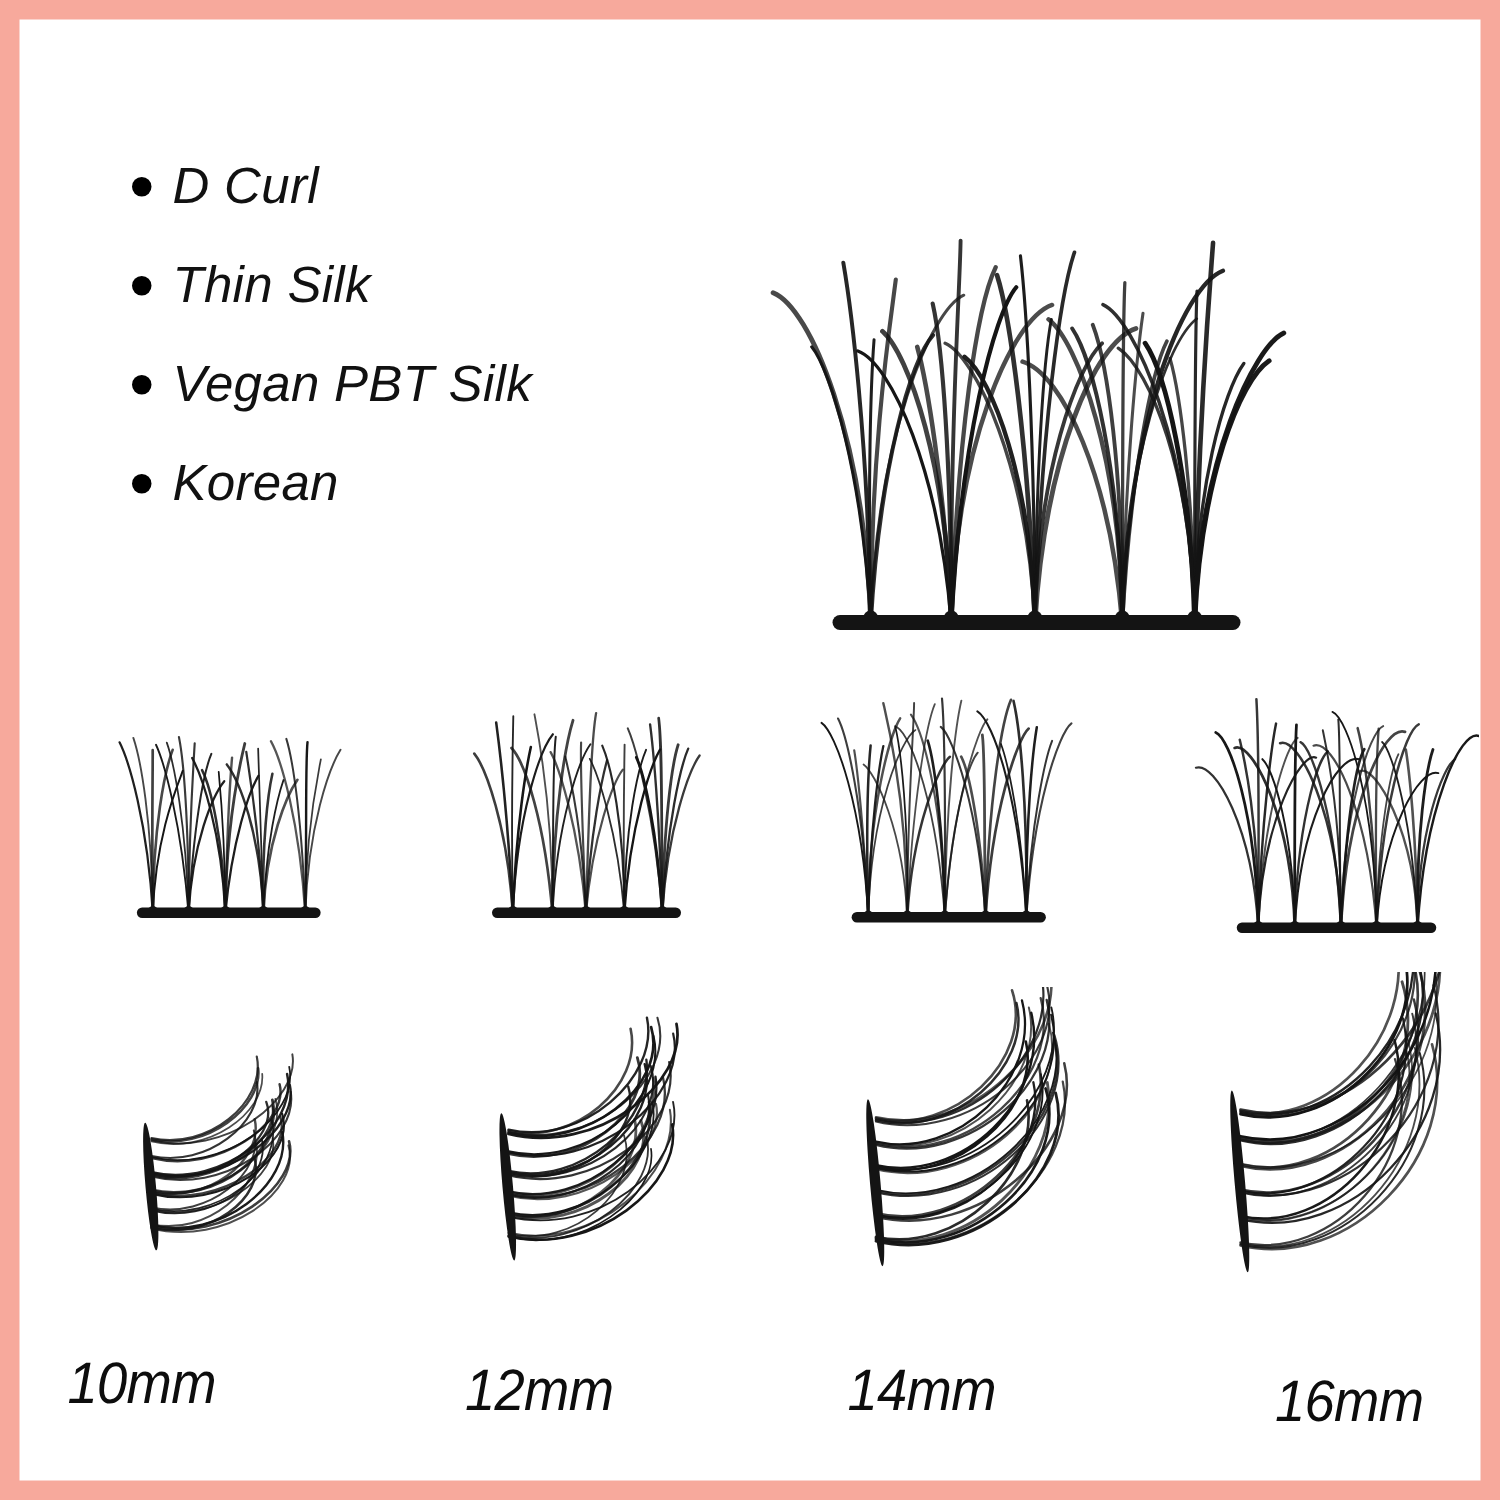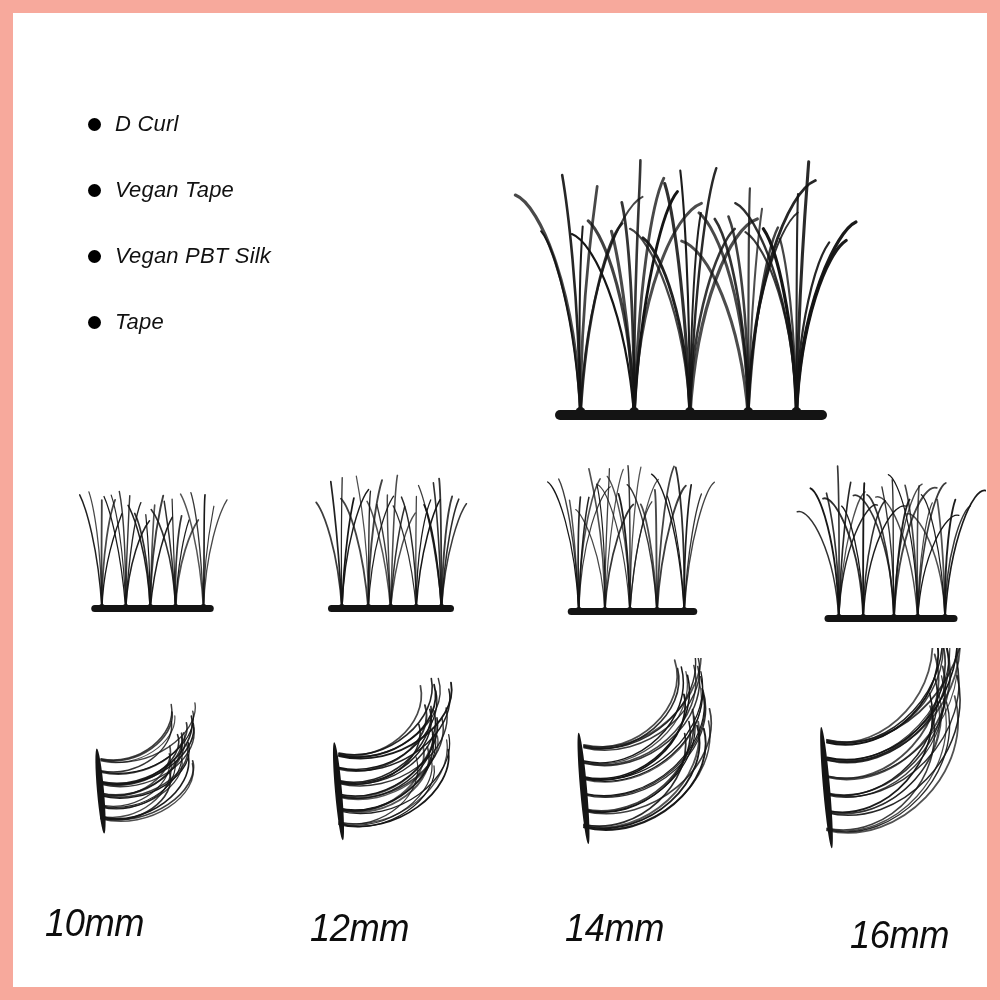--- a/index.html
+++ b/index.html
@@ -47,21 +47,21 @@
   .bullet-dot {
     width: 13px;
     height: 13px;
     border-radius: 50%;
     background: #000000;
     flex: 0 0 auto;
     margin-right: 14px;
   }
   .feature-text {
     font-style: italic;
-    font-size: 22px;
+    font-size: 34px;
     line-height: 1;
     color: #111111;
     white-space: nowrap;
     letter-spacing: 0.2px;
   }
 
   
   .lash-photo {
     position: absolute;
   }
@@ -85,29 +85,29 @@
 <div id="card">
   <div id="inner">
 
     <ul id="feature-list">
       <li>
         <span class="bullet-dot"></span>
         <span class="feature-text">D Curl</span>
       </li>
       <li>
         <span class="bullet-dot"></span>
-        <span class="feature-text">Vegan Tape</span>
+        <span class="feature-text">Thin Silk</span>
       </li>
       <li>
         <span class="bullet-dot"></span>
         <span class="feature-text">Vegan PBT Silk</span>
       </li>
       <li>
         <span class="bullet-dot"></span>
-        <span class="feature-text">Tape</span>
+        <span class="feature-text">Korean</span>
       </li>
     </ul>
 
     <div class="lash-photo" id="hero-photo" style="left:470px; top:55px;">
         <svg width="420" height="360" viewBox="0 0 420 360">
           <path d="M97.5 348.0 C93.5 223.9 57.4 137.0 32.4 127.1" fill="none" stroke="#141414" stroke-width="3.203542952674897" stroke-linecap="round" opacity="0.7783307613168724"></path>
           <path d="M97.5 348.0 C92.0 248.3 70.7 178.5 58.1 163.2" fill="none" stroke="#141414" stroke-width="2.0041152263374484" stroke-linecap="round" opacity="0.9654503172153635"></path>
           <path d="M97.5 348.0 C95.7 222.9 84.1 135.4 79.2 107.1" fill="none" stroke="#141414" stroke-width="2.6283757716049383" stroke-linecap="round" opacity="0.9233389060356653"></path>
           <path d="M97.5 348.0 C95.5 253.2 97.5 186.9 99.7 158.5" fill="none" stroke="#141414" stroke-width="2.0253986625514404" stroke-linecap="round" opacity="0.958323688271605"></path>
           <path d="M97.5 348.0 C97.5 228.9 110.8 145.4 114.2 118.4" fill="none" stroke="#141414" stroke-width="2.75536908436214" stroke-linecap="round" opacity="0.784139231824417"></path>

